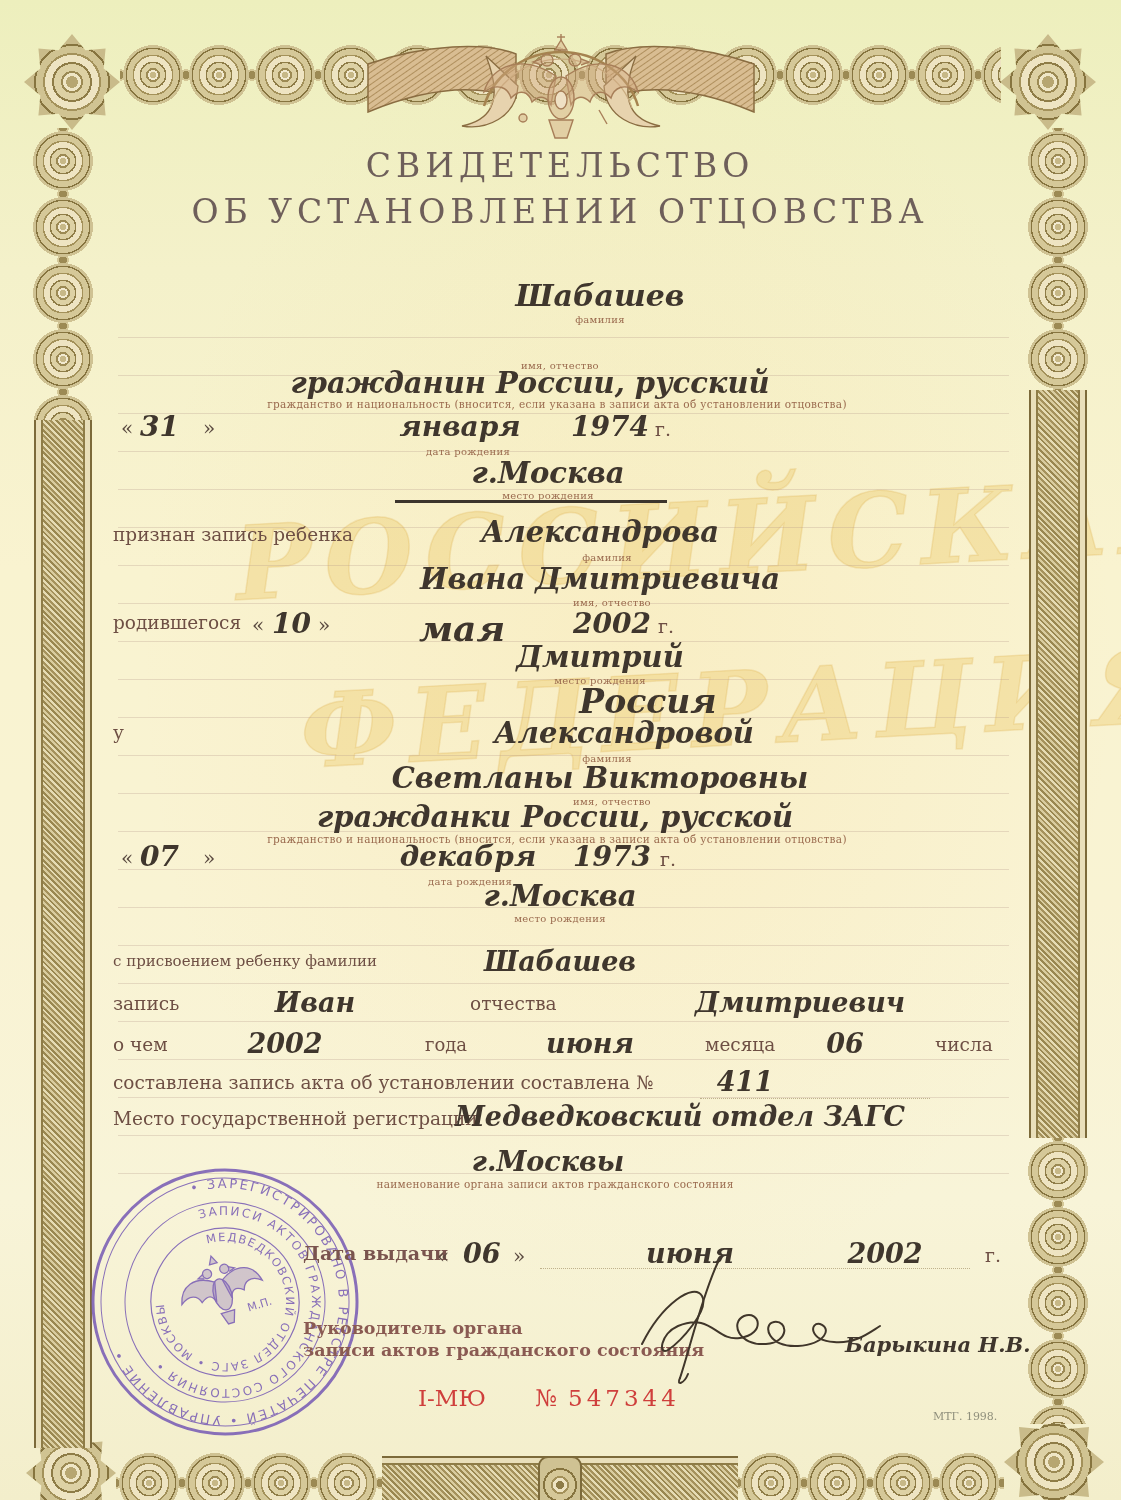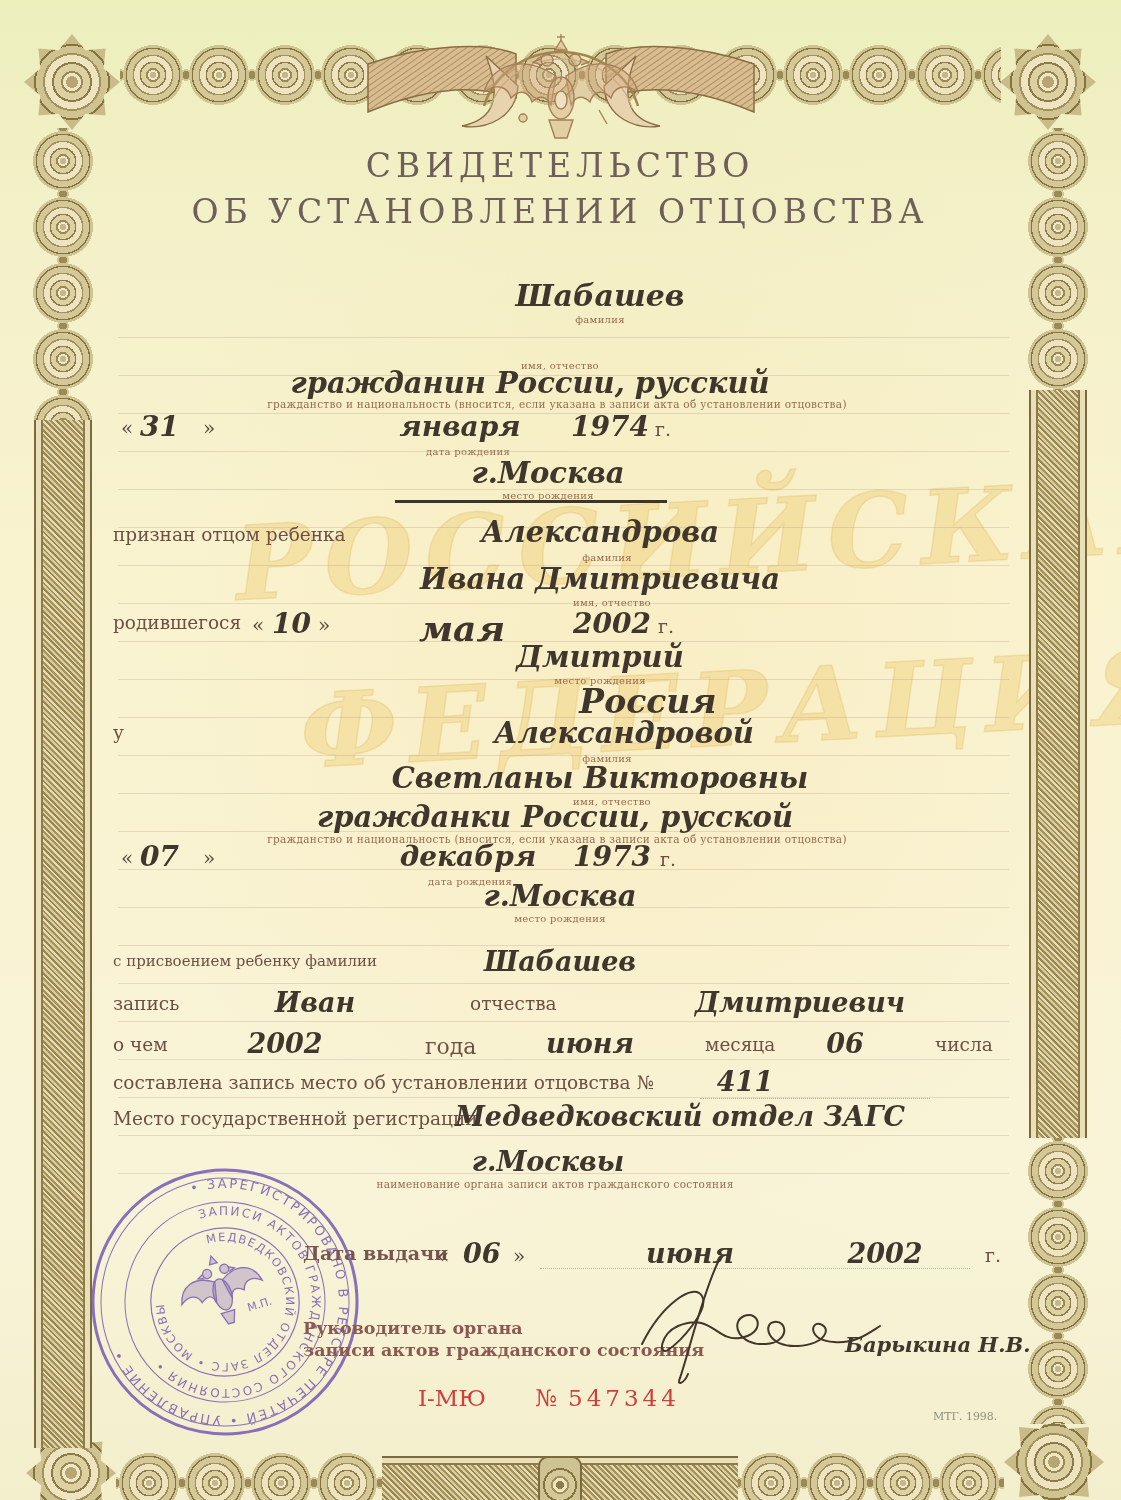--- a/index.html
+++ b/index.html
@@ -118,21 +118,21 @@
   <div class="abs quote" style="left:203px;top:416px;">»</div>
   <div class="cx val" style="left:460px;top:410px;font-size:28px;">января</div>
   <div class="cx val" style="left:610px;top:410px;font-size:28px;">1974</div>
   <div class="abs static" style="left:655px;top:418px;font-size:19px;">г.</div>
   <div class="cx lbl" style="left:468px;top:446px;">дата рождения</div>
   <div class="cx val" style="left:548px;top:456px;font-size:29px;">г.Москва</div>
   <div class="cx lbl" style="left:548px;top:490px;">место рождения</div>
 
   <div class="abs divider" style="left:395px;top:500px;width:272px;"></div>
 
-  <div class="abs static" style="left:113px;top:524px;font-size:18.5px;">признан отцом ребенка</div>
+  <div class="abs static" style="left:113px;top:524px;font-size:18.5px;">признан запись ребенка</div>
   <div class="cx val" style="left:600px;top:515px;font-size:29px;">Александрова</div>
   <div class="cx lbl" style="left:607px;top:552px;">фамилия</div>
   <div class="cx val" style="left:600px;top:562px;font-size:29px;">Ивана Дмитриевича</div>
   <div class="cx lbl" style="left:612px;top:597px;">имя, отчество</div>
 
   <div class="abs static" style="left:113px;top:612px;font-size:18.5px;">родившегося</div>
   <div class="abs quote" style="left:252px;top:613px;">«</div>
   <div class="abs val" style="left:272px;top:607px;font-size:28px;">10</div>
   <div class="abs quote" style="left:318px;top:613px;">»</div>
   <div class="cx val" style="left:462px;top:607px;font-size:36px;">мая</div>
@@ -164,27 +164,27 @@
   <div class="abs static" style="left:113px;top:952px;font-size:15px;">с присвоением ребенку фамилии</div>
   <div class="cx val" style="left:560px;top:946px;font-size:27px;">Шабашев</div>
 
   <div class="abs static" style="left:113px;top:993px;font-size:18.5px;">запись</div>
   <div class="cx val" style="left:315px;top:987px;font-size:27px;">Иван</div>
   <div class="abs static" style="left:470px;top:993px;font-size:18.5px;">отчества</div>
   <div class="cx val" style="left:800px;top:987px;font-size:27px;">Дмитриевич</div>
 
   <div class="abs static" style="left:113px;top:1034px;font-size:18.5px;">о чем</div>
   <div class="cx val" style="left:285px;top:1028px;font-size:27px;">2002</div>
-  <div class="abs static" style="left:425px;top:1034px;font-size:22px;">года</div>
+  <div class="abs static" style="left:425px;top:1034px;font-size:18px;">года</div>
   <div class="cx val" style="left:590px;top:1028px;font-size:27px;">июня</div>
   <div class="abs static" style="left:705px;top:1034px;font-size:18.5px;">месяца</div>
   <div class="cx val" style="left:845px;top:1028px;font-size:27px;">06</div>
   <div class="abs static" style="left:935px;top:1034px;font-size:18.5px;">числа</div>
 
-  <div class="abs static" style="left:113px;top:1072px;font-size:18.5px;">составлена запись место об установлении отцовства №</div>
+  <div class="abs static" style="left:113px;top:1072px;font-size:18.5px;">составлена запись акта об установлении составлена №</div>
   <div class="cx val" style="left:745px;top:1066px;font-size:27px;">411</div>
   <div class="abs dotline" style="left:700px;top:1098px;width:230px;"></div>
 
   <div class="abs static" style="left:113px;top:1108px;font-size:18.5px;">Место государственной регистрации</div>
   <div class="cx val" style="left:680px;top:1101px;font-size:27px;">Медведковский отдел ЗАГС</div>
   <div class="cx val" style="left:548px;top:1146px;font-size:27px;">г.Москвы</div>
   <div class="cx lbl" style="left:555px;top:1178px;font-size:10.5px;">наименование органа записи актов гражданского состояния</div>
 
   <svg class="abs" style="left:85px;top:1162px;transform:rotate(-17deg);opacity:.88;" width="280" height="280" viewBox="0 0 280 280">
     <g fill="none" stroke="#7a5eb5">

